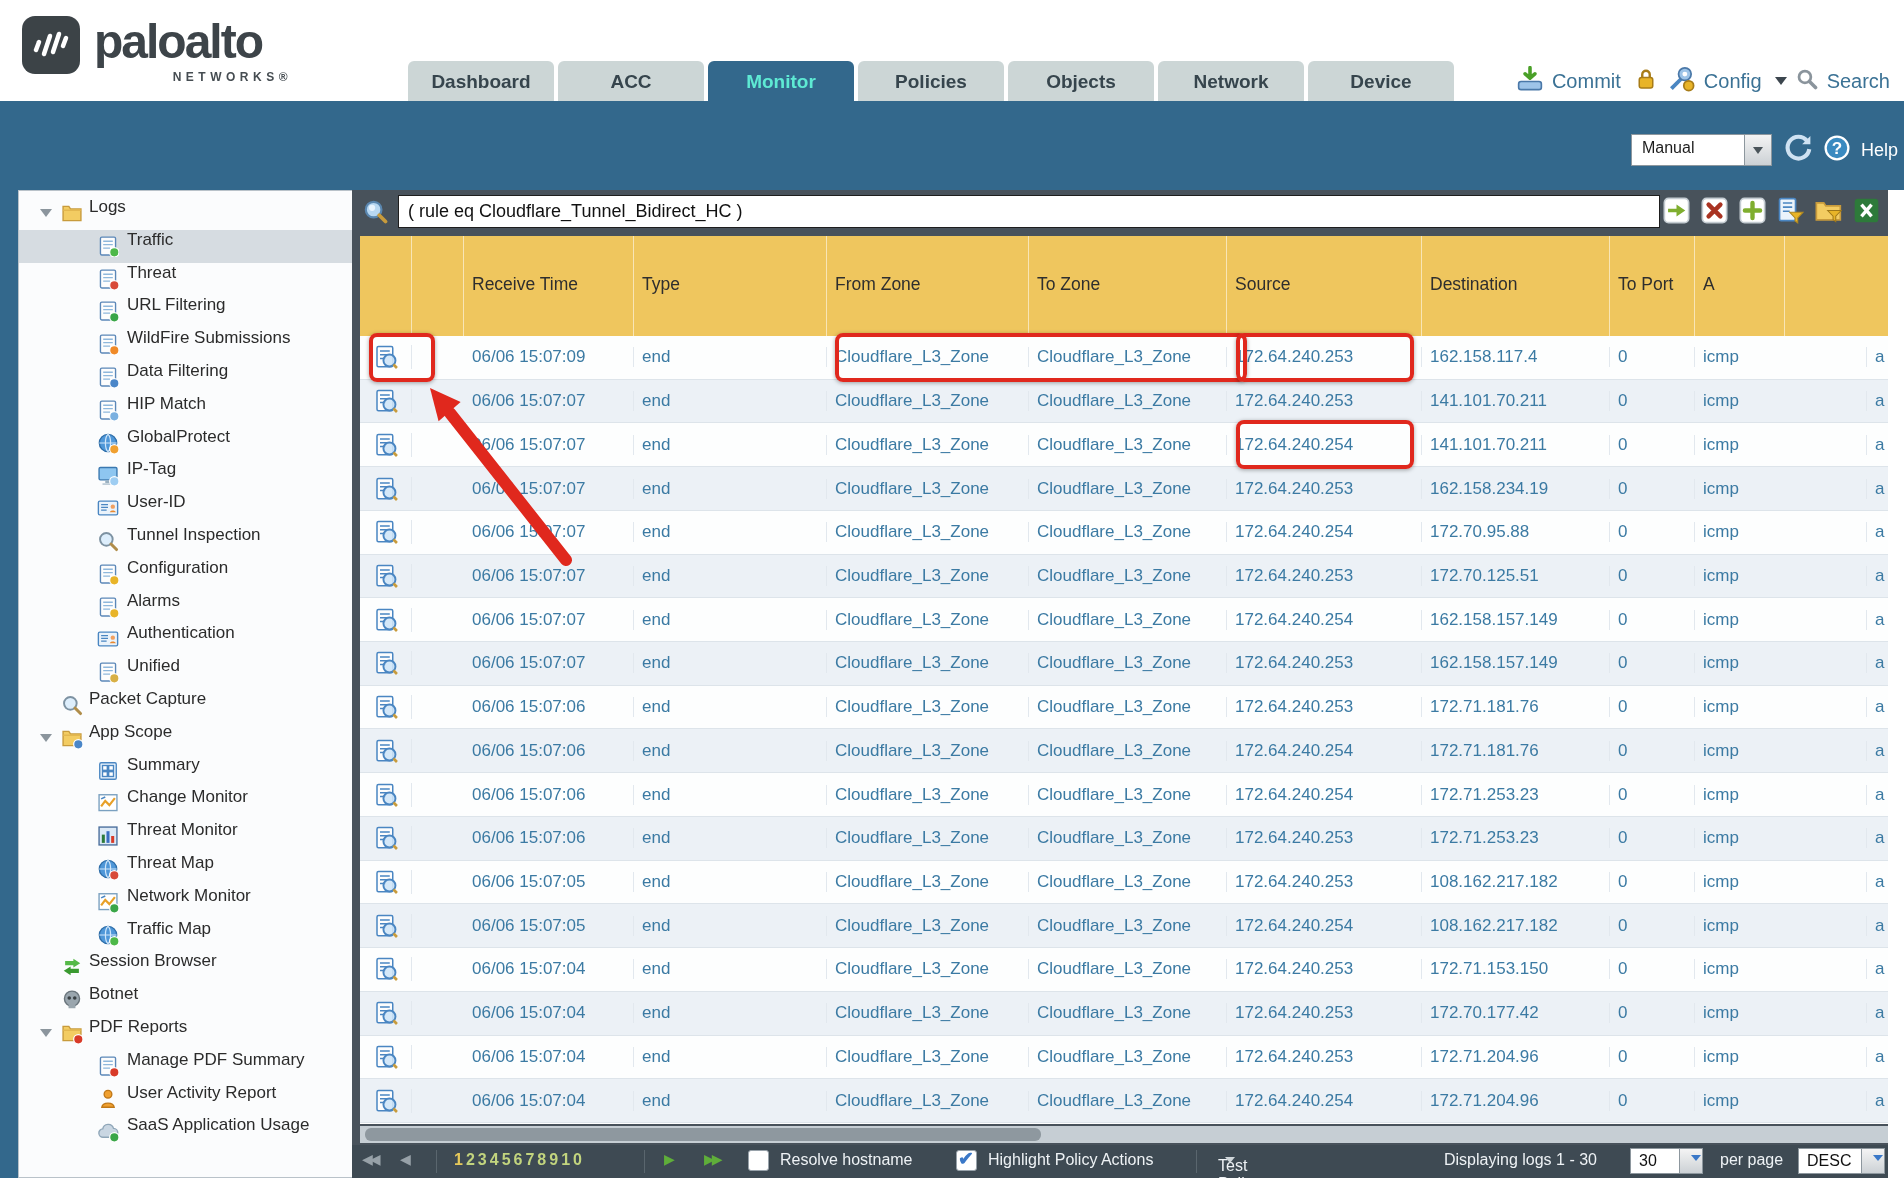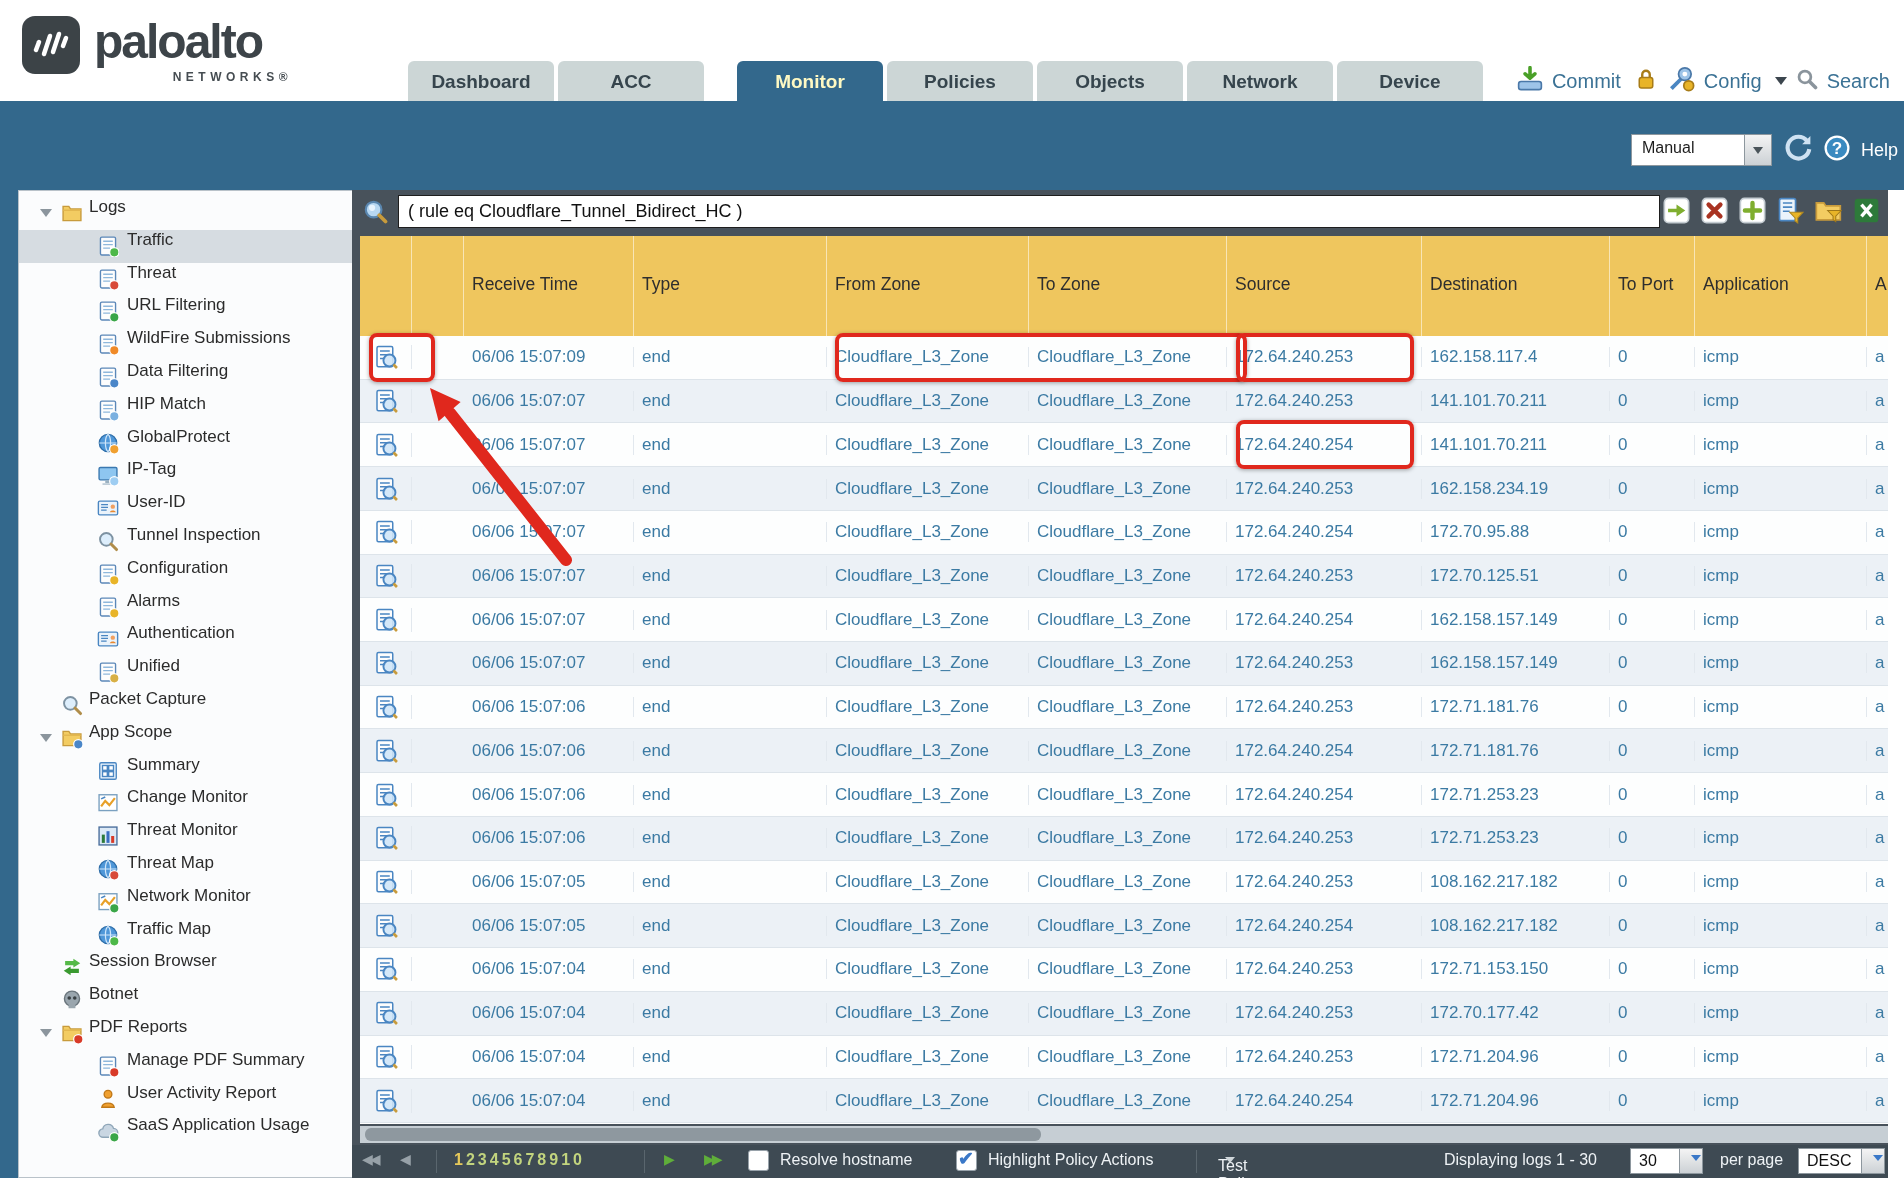--- a/index.html
+++ b/index.html
@@ -7,21 +7,21 @@
        font-family:"Liberation Sans",sans-serif;}
 
   
   .logo-box{position:absolute;left:22px;top:16px;width:58px;height:58px;background:#3c4347;border-radius:13px;}
   .logo-word{position:absolute;left:94px;top:14px;font-size:48px;font-weight:700;color:#3d4449;letter-spacing:-2px;}
   .logo-sub{position:absolute;left:94px;top:70px;width:198px;text-align:right;font-size:12px;
             letter-spacing:4.5px;color:#464d52;font-weight:700;}
   .tabs{position:absolute;left:408px;top:61px;display:flex;gap:4px;}
   .tab{width:146px;height:40px;line-height:41px;text-align:center;font-size:19px;font-weight:700;
        color:#36454d;background:#ccd6d6;border-radius:6px 6px 0 0;cursor:pointer;}
-  .tab.active{background:#33688c;color:#fef9c3;margin-left:29px;}
+  .tab.active{background:#33688c;color:#5eead4;}
   .top-actions{position:absolute;top:62px;right:10px;height:38px;display:flex;align-items:center;gap:9px;
                font-size:20px;color:#3b7295;}
   .top-actions .lbl{margin-right:4px;}
   .caret{width:0;height:0;border-left:6px solid transparent;border-right:6px solid transparent;
          border-top:8px solid #3c464e;display:inline-block;}
 
   
   .band{position:absolute;left:0;top:101px;width:1904px;height:89px;background:#33688c;}
   .left-strip{position:absolute;left:0;top:190px;width:18px;height:988px;background:#33688c;}
   .band-controls{position:absolute;right:6px;top:32px;display:flex;align-items:center;gap:11px;}
@@ -447,21 +447,20 @@
     <div class="theader">
         <div class="th" style="width: 52px;"></div>
         <div class="th" style="width: 52px;"></div>
         <div class="th" style="width: 170px;">Receive Time</div>
         <div class="th" style="width: 193px;">Type</div>
         <div class="th" style="width: 202px;">From Zone</div>
         <div class="th" style="width: 198px;">To Zone</div>
         <div class="th" style="width: 195px;">Source</div>
         <div class="th" style="width: 188px;">Destination</div>
         <div class="th" style="width: 85px;">To Port</div>
-        <div class="th" style="width: 172px;">Application</div>
         <div class="th" style="width: 90px;">A</div>
       </div>
     <div class="rows">
         <div class="tr">
           <div class="td" style="width: 52px; justify-content: center;">
             <span class="detail-btn"><svg width="24" height="24" viewBox="0 0 16 16">
                 <rect x="2" y="1" width="10.5" height="13.5" rx="1" fill="#fdfdfd" stroke="#4a86c2"></rect>
                 <path d="M4 4h6.5M4 6.5h6.5M4 9h4" stroke="#4a86c2" stroke-width="1"></path>
                 <circle cx="10.3" cy="10.3" r="4" fill="#cfe6f8" fill-opacity=".9" stroke="#4a86c2" stroke-width="1.3"></circle>
                 <line x1="13" y1="13" x2="15.3" y2="15.3" stroke="#c89b3c" stroke-width="1.8"></line>

